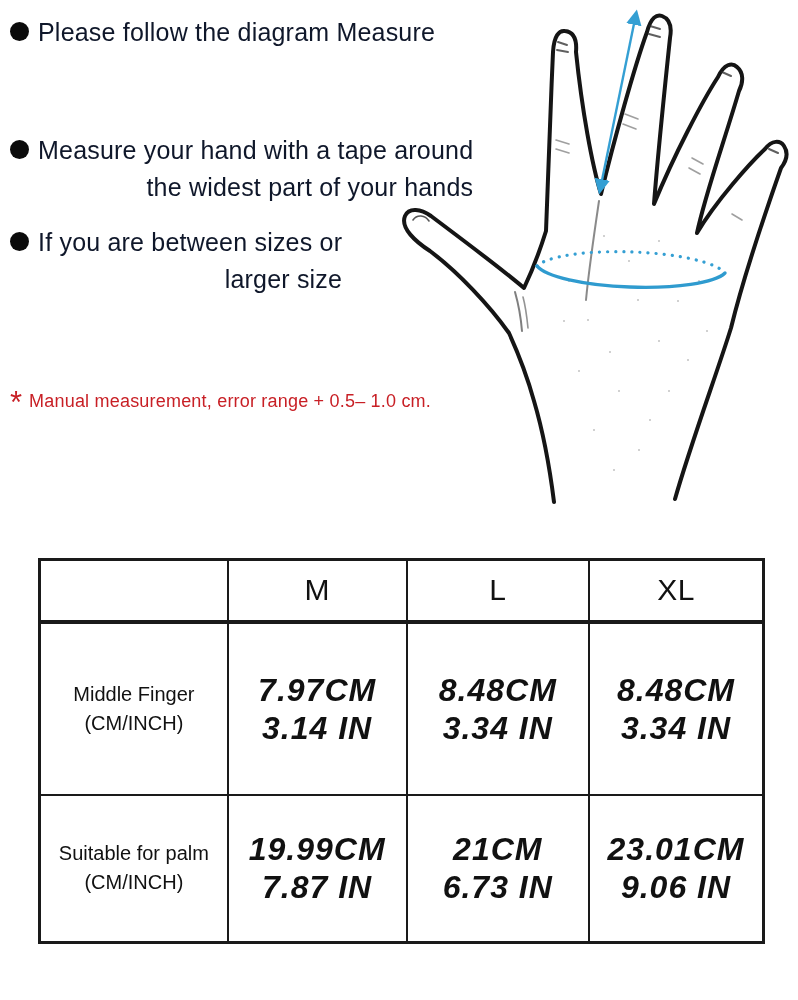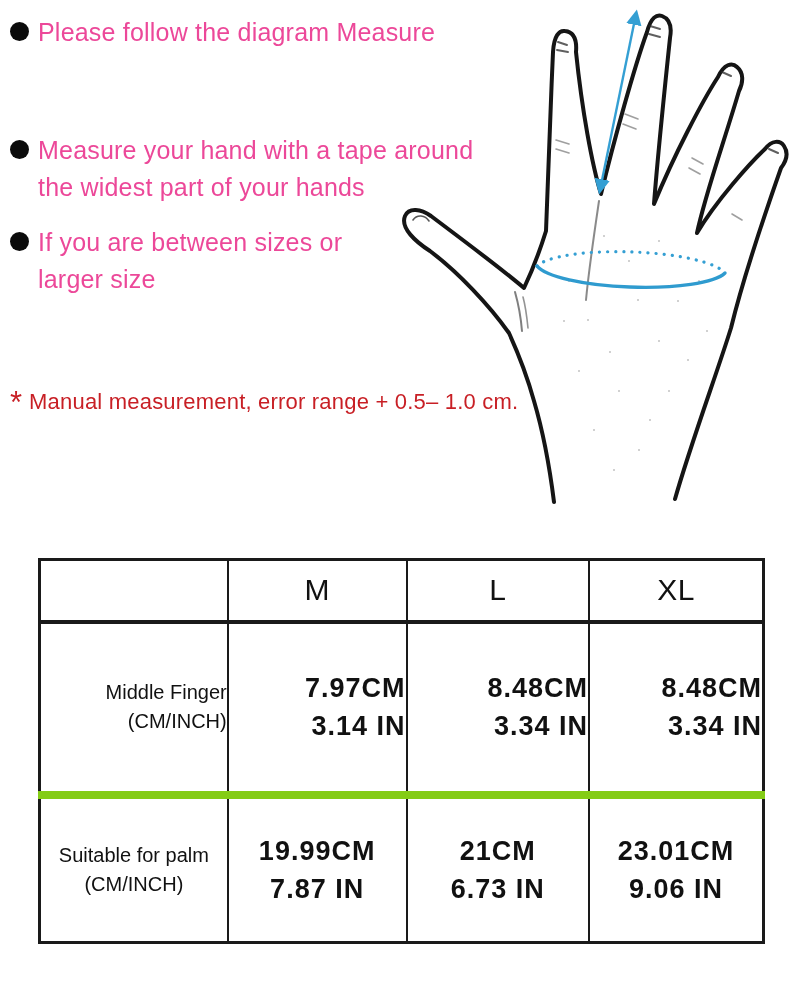--- a/index.html
+++ b/index.html
@@ -30,21 +30,22 @@
     width: 19px;
     height: 19px;
     border-radius: 50%;
     background: #0b0b0b;
     margin-top: 8px;
   }
   .bullet-text {
     font-size: 25px;
     line-height: 37px;
     letter-spacing: 0.2px;
-    color: #ec4899;
+    color: #0f172a;
+    text-align: right;
   }
   .bullet-text span { display: block; }
 
   #bullet-1 { top: 14px; }
   #bullet-2 { top: 132px; }
   #bullet-3 { top: 224px; }
 
   
   .note {
     position: absolute;
@@ -55,21 +56,21 @@
     gap: 7px;
     color: #c81f25;
   }
   .note .star {
     font-size: 31px;
     line-height: 31px;
     font-weight: 400;
     transform: translateY(1px);
   }
   .note .note-text {
-    font-size: 22px;
+    font-size: 18px;
     line-height: 31px;
     letter-spacing: 0.2px;
   }
 
   
   .hand-diagram {
     position: absolute;
     left: 388px;
     top: 0px;
     width: 410px;
@@ -96,34 +97,34 @@
   .size-table tbody tr.row-1 { height: 173px; }
   .size-table tbody tr.row-2 { height: 148px; }
   .size-table thead th {
     border-bottom: 4px solid #1a1a1a;
     font-size: 30px;
     font-weight: 400;
     letter-spacing: 0.5px;
   }
   .size-table tbody tr.row-1 th,
   .size-table tbody tr.row-1 td {
-    border-bottom: 8px solid #84cc16;
-    text-align: right;
+    border-bottom: 1px solid #84cc16;
   }
   .row-label {
     font-size: 20px;
     font-weight: 400;
     line-height: 29px;
   }
   .row-label span { display: block; }
   .cell-value {
-    font-size: 27px;
+    font-size: 32px;
     font-weight: 700;
     line-height: 38px;
     letter-spacing: 1px;
+    font-style: italic;
   }
   .cell-value span { display: block; }
 </style>
 </head>
 <body>
 
 <div class="page">
 
   <div class="bullet-item" id="bullet-1">
     <span class="dot"></span>

